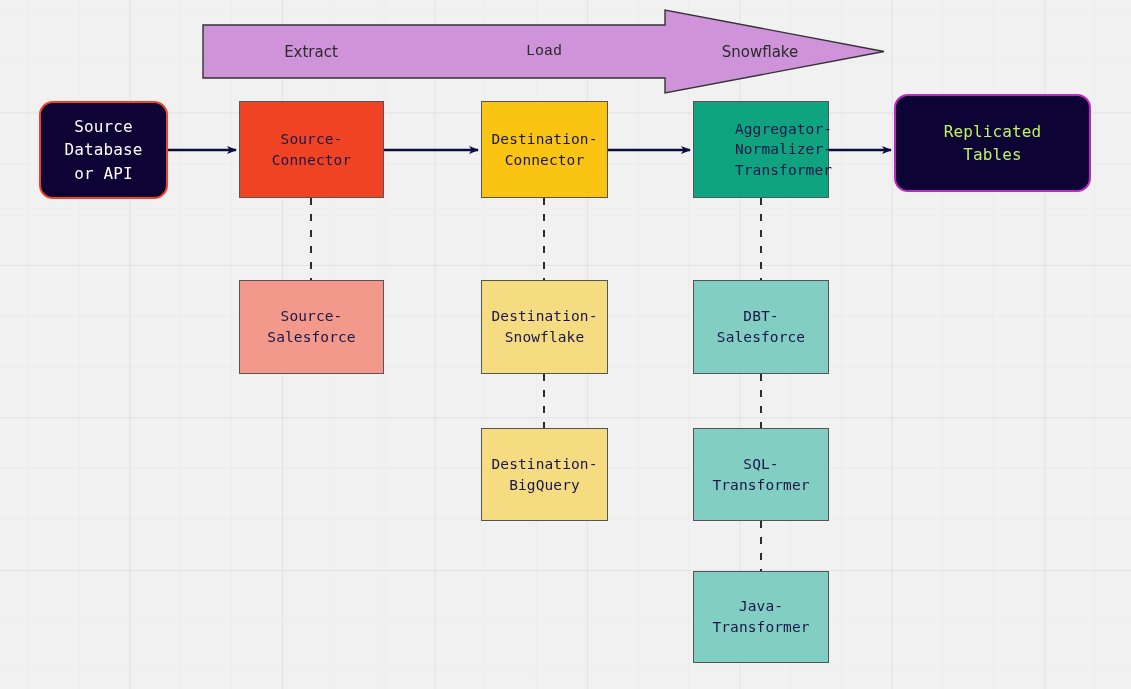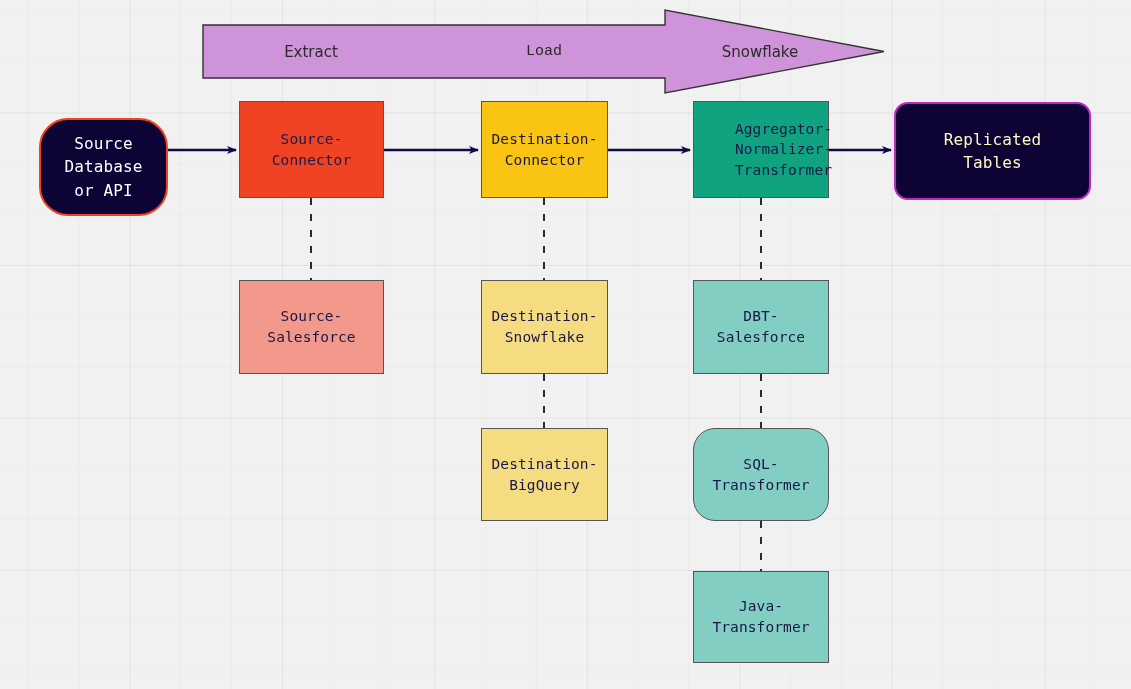--- a/index.html
+++ b/index.html
@@ -101,39 +101,39 @@
       </g>
   </svg>
 
   <div id="banner-labels">
       <div class="banner-label" style="left: 311px; top: 43px;">Extract</div>
       <div class="banner-label" style="left: 544px; top: 43px; font-family: Liberation Mono, monospace;">Load</div>
       <div class="banner-label" style="left: 760px; top: 43px;">Snowflake</div>
     </div>
 
   <div id="nodes">
-      <div class="node rounded-dark" style="left: 39px; top: 118px; width: 129px; height: 98px; background: rgb(13, 3, 53); border-color: rgb(240, 67, 35); color: rgb(255, 255, 255); border-radius: 29px;">Source
+      <div class="node rounded-dark" style="left: 39px; top: 101px; width: 129px; height: 98px; background: rgb(13, 3, 53); border-color: rgb(240, 67, 35); color: rgb(255, 255, 255);">Source
 Database
 or API</div>
       <div class="node" style="left: 239px; top: 101px; width: 145px; height: 97px; background: rgb(240, 67, 35); border-color: rgb(85, 85, 85); color: rgb(25, 23, 74);">Source-
 Connector</div>
       <div class="node" style="left: 481px; top: 101px; width: 127px; height: 97px; background: rgb(250, 196, 18); border-color: rgb(85, 85, 85); color: rgb(25, 23, 74);">Destination-
 Connector</div>
       <div class="node" style="left: 693px; top: 101px; width: 136px; height: 97px; background: rgb(15, 163, 127); border-color: rgb(85, 85, 85); color: rgb(25, 23, 74); padding-left: 45px;">Aggregator-
 Normalizer-
 Transformer</div>
-      <div class="node rounded-dark" style="left: 894px; top: 102px; width: 197px; height: 98px; background: rgb(13, 3, 53); border-color: rgb(192, 38, 192); color: #fef9c3;">Replicated
+      <div class="node rounded-dark" style="left: 894px; top: 94px; width: 197px; height: 98px; background: rgb(13, 3, 53); border-color: rgb(192, 38, 192); color: #bef264;">Replicated
 Tables</div>
       <div class="node" style="left: 239px; top: 280px; width: 145px; height: 94px; background: rgb(242, 153, 140); border-color: rgb(85, 85, 85); color: rgb(25, 23, 74);">Source-
 Salesforce</div>
       <div class="node" style="left: 481px; top: 280px; width: 127px; height: 94px; background: rgb(246, 220, 129); border-color: rgb(85, 85, 85); color: rgb(25, 23, 74);">Destination-
 Snowflake</div>
       <div class="node" style="left: 481px; top: 428px; width: 127px; height: 93px; background: rgb(246, 220, 129); border-color: rgb(85, 85, 85); color: rgb(25, 23, 74);">Destination-
 BigQuery</div>
       <div class="node" style="left: 693px; top: 280px; width: 136px; height: 94px; background: rgb(131, 206, 194); border-color: rgb(85, 85, 85); color: rgb(25, 23, 74);">DBT-
 Salesforce</div>
-      <div class="node" style="left: 693px; top: 428px; width: 136px; height: 93px; background: rgb(131, 206, 194); border-color: rgb(85, 85, 85); color: rgb(25, 23, 74); border-radius: 22px;">SQL-
+      <div class="node" style="left: 693px; top: 428px; width: 136px; height: 93px; background: rgb(131, 206, 194); border-color: rgb(85, 85, 85); color: rgb(25, 23, 74);">SQL-
 Transformer</div>
       <div class="node" style="left: 693px; top: 571px; width: 136px; height: 92px; background: rgb(131, 206, 194); border-color: rgb(85, 85, 85); color: rgb(25, 23, 74);">Java-
 Transformer</div>
     </div>
 
 </div>
 
 </body></html>

